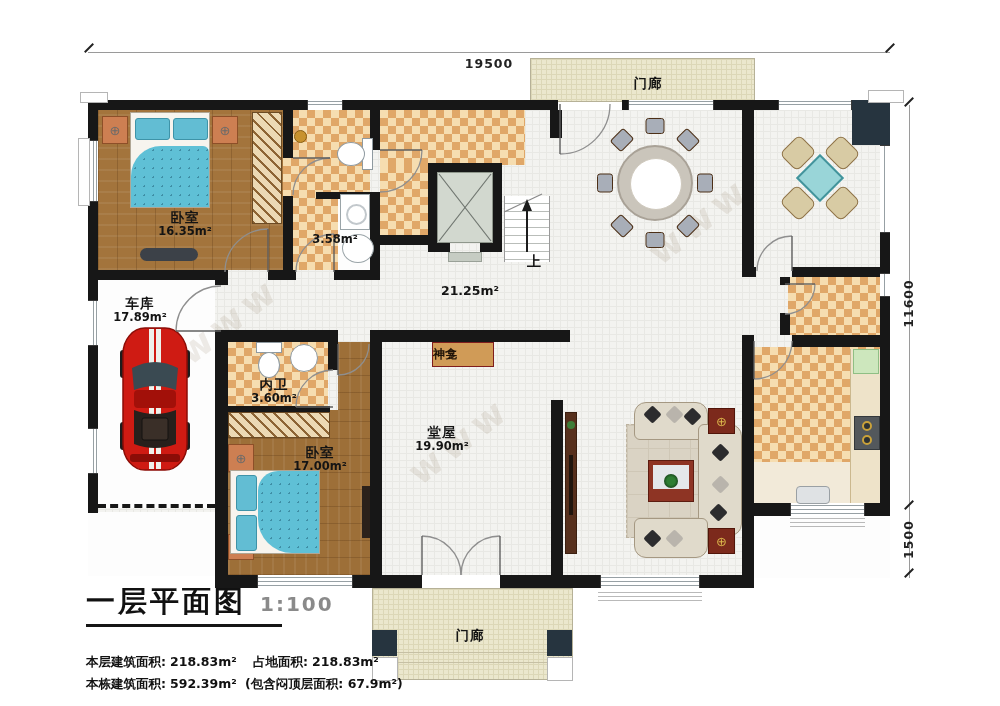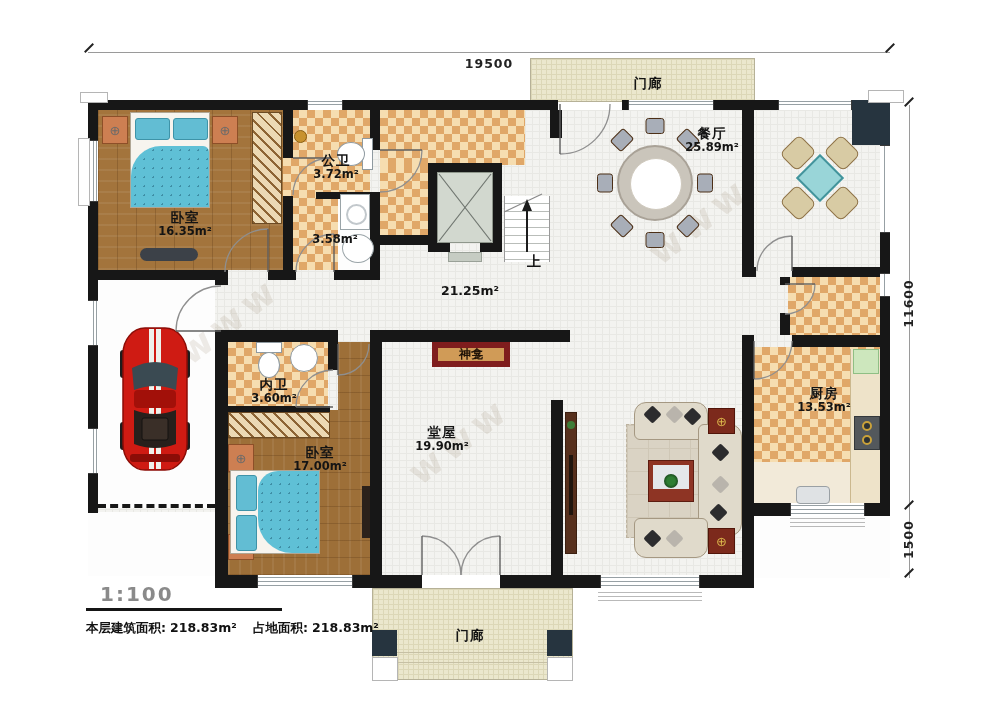--- a/index.html
+++ b/index.html
@@ -190,21 +190,21 @@
   <div class="dchair" style="left:622px;top:226px;transform:translate(-50%,-50%) rotate(225deg)"></div>
   <div class="dchair" style="left:605px;top:183px;transform:translate(-50%,-50%) rotate(270deg)"></div>
   <div class="dchair" style="left:622px;top:140px;transform:translate(-50%,-50%) rotate(315deg)"></div>
 
   <div class="echair" style="left:798px;top:153px;transform:translate(-50%,-50%) rotate(315deg)"></div>
   <div class="echair" style="left:842px;top:153px;transform:translate(-50%,-50%) rotate(45deg)"></div>
   <div class="echair" style="left:798px;top:203px;transform:translate(-50%,-50%) rotate(225deg)"></div>
   <div class="echair" style="left:842px;top:203px;transform:translate(-50%,-50%) rotate(135deg)"></div>
   <div class="abs" style="left:803px;top:161px;width:34px;height:34px;background:#99d5d8;border:2px solid #43949c;transform:rotate(45deg);box-sizing:border-box"></div>
 
-  <div class="abs" style="left:432px;top:342px;width:78px;height:25px;background:#d09b57;border:6px solid #7f1d1d;box-sizing:border-box;display:flex;align-items:center;justify-content:center">
+  <div class="abs" style="left:432px;top:342px;width:62px;height:25px;background:#d09b57;border:1px solid #7f1d1d;box-sizing:border-box;display:flex;align-items:center;">
     <span style="font-size:12px;font-weight:bold;color:#201408">神龛</span>
   </div>
 
   <div class="abs" style="left:565px;top:412px;width:12px;height:142px;background:#57301d;border:1px solid #3b1f10;box-sizing:border-box">
     <div class="abs" style="left:3px;top:42px;width:4px;height:60px;background:#20150e"></div>
     <div class="abs" style="left:1px;top:8px;width:8px;height:8px;border-radius:50%;background:#3f7d38"></div>
   </div>
   <div class="abs" style="left:626px;top:424px;width:84px;height:114px;background:#dad3c4;border:1px dashed #bdb3a0;background-image:linear-gradient(#cfc7b6 1px,transparent 1px),linear-gradient(90deg,#cfc7b6 1px,transparent 1px);background-size:21px 23px;box-sizing:border-box"></div>
   <div class="abs" style="left:634px;top:402px;width:74px;height:38px;background:#e0dacb;border:1px solid #a59882;border-radius:12px 12px 6px 6px;box-sizing:border-box"></div>
   <div class="abs" style="left:698px;top:424px;width:44px;height:112px;background:#e0dacb;border:1px solid #a59882;border-radius:6px 12px 12px 6px;box-sizing:border-box"></div>
@@ -305,37 +305,29 @@
     </g>
     <line x1="504" y1="212" x2="542" y2="194" stroke="#8a8a8a" stroke-width="1.3"></line>
     <line x1="527" y1="252" x2="527" y2="206" stroke="#1c1c1c" stroke-width="2"></line>
     <polygon points="522,211 527,199 532,211" fill="#1c1c1c"></polygon>
   </svg>
 
   <div class="lbl" style="left:130px;top:210px;width:110px">
     <span class="nm">卧室</span>
     <span class="ar">16.35m²</span>
   </div>
-  <div class="lbl" style="left:281px;top:153px;width:110px">
-    <span class="nm">公卫</span>
-    <span class="ar">3.72m²</span>
-  </div>
   <div class="lbl" style="left:280px;top:233px;width:110px">
     <span class="ar">3.58m²</span>
   </div>
-  <div class="lbl" style="left:657px;top:126px;width:110px">
-    <span class="nm">餐厅</span>
-    <span class="ar">25.89m²</span>
-  </div>
   <div class="lbl" style="left:415px;top:284px;width:110px">
     <span class="ar" style="font-size:12.5px">21.25m²</span>
   </div>
-  <div class="lbl" style="left:769px;top:386px;width:110px">
-    <span class="nm">厨房</span>
-    <span class="ar">13.53m²</span>
+  <div class="lbl" style="left:85px;top:296px;width:110px">
+    <span class="nm">车库</span>
+    <span class="ar">17.89m²</span>
   </div>
   <div class="lbl" style="left:219px;top:377px;width:110px">
     <span class="nm">内卫</span>
     <span class="ar">3.60m²</span>
   </div>
   <div class="lbl" style="left:265px;top:445px;width:110px">
     <span class="nm">卧室</span>
     <span class="ar">17.00m²</span>
   </div>
   <div class="lbl" style="left:387px;top:425px;width:110px">
@@ -344,22 +336,27 @@
   </div>
   <div class="lbl" style="left:593px;top:76px;width:110px">
     <span class="nm">门廊</span>
   </div>
   <div class="lbl" style="left:415px;top:628px;width:110px">
     <span class="nm">门廊</span>
   </div>
 
   <div class="abs" style="left:86px;top:582px;width:340px">
     <div style="display:flex;align-items:baseline">
+      <span class="ttl-title">一层平面图</span>
       <span class="ttl-scale">1:100</span>
     </div>
     <div style="width:196px;height:3px;background:#151515;margin-top:2px"></div>
-    <div class="ttl-row" style="margin-top:9px">
+    <div class="ttl-row" style="margin-top:27px">
       <span>本层建筑面积:</span><span>218.83m²</span>
       <span style="margin-left:8px">占地面积:</span><span>218.83m²</span>
     </div>
+    <div class="ttl-row">
+      <span>本栋建筑面积:</span><span>592.39m²</span>
+      <span>(包含闷顶层面积: 67.9m²)</span>
+    </div>
   </div>
 
 </div>
 
 </body></html>

